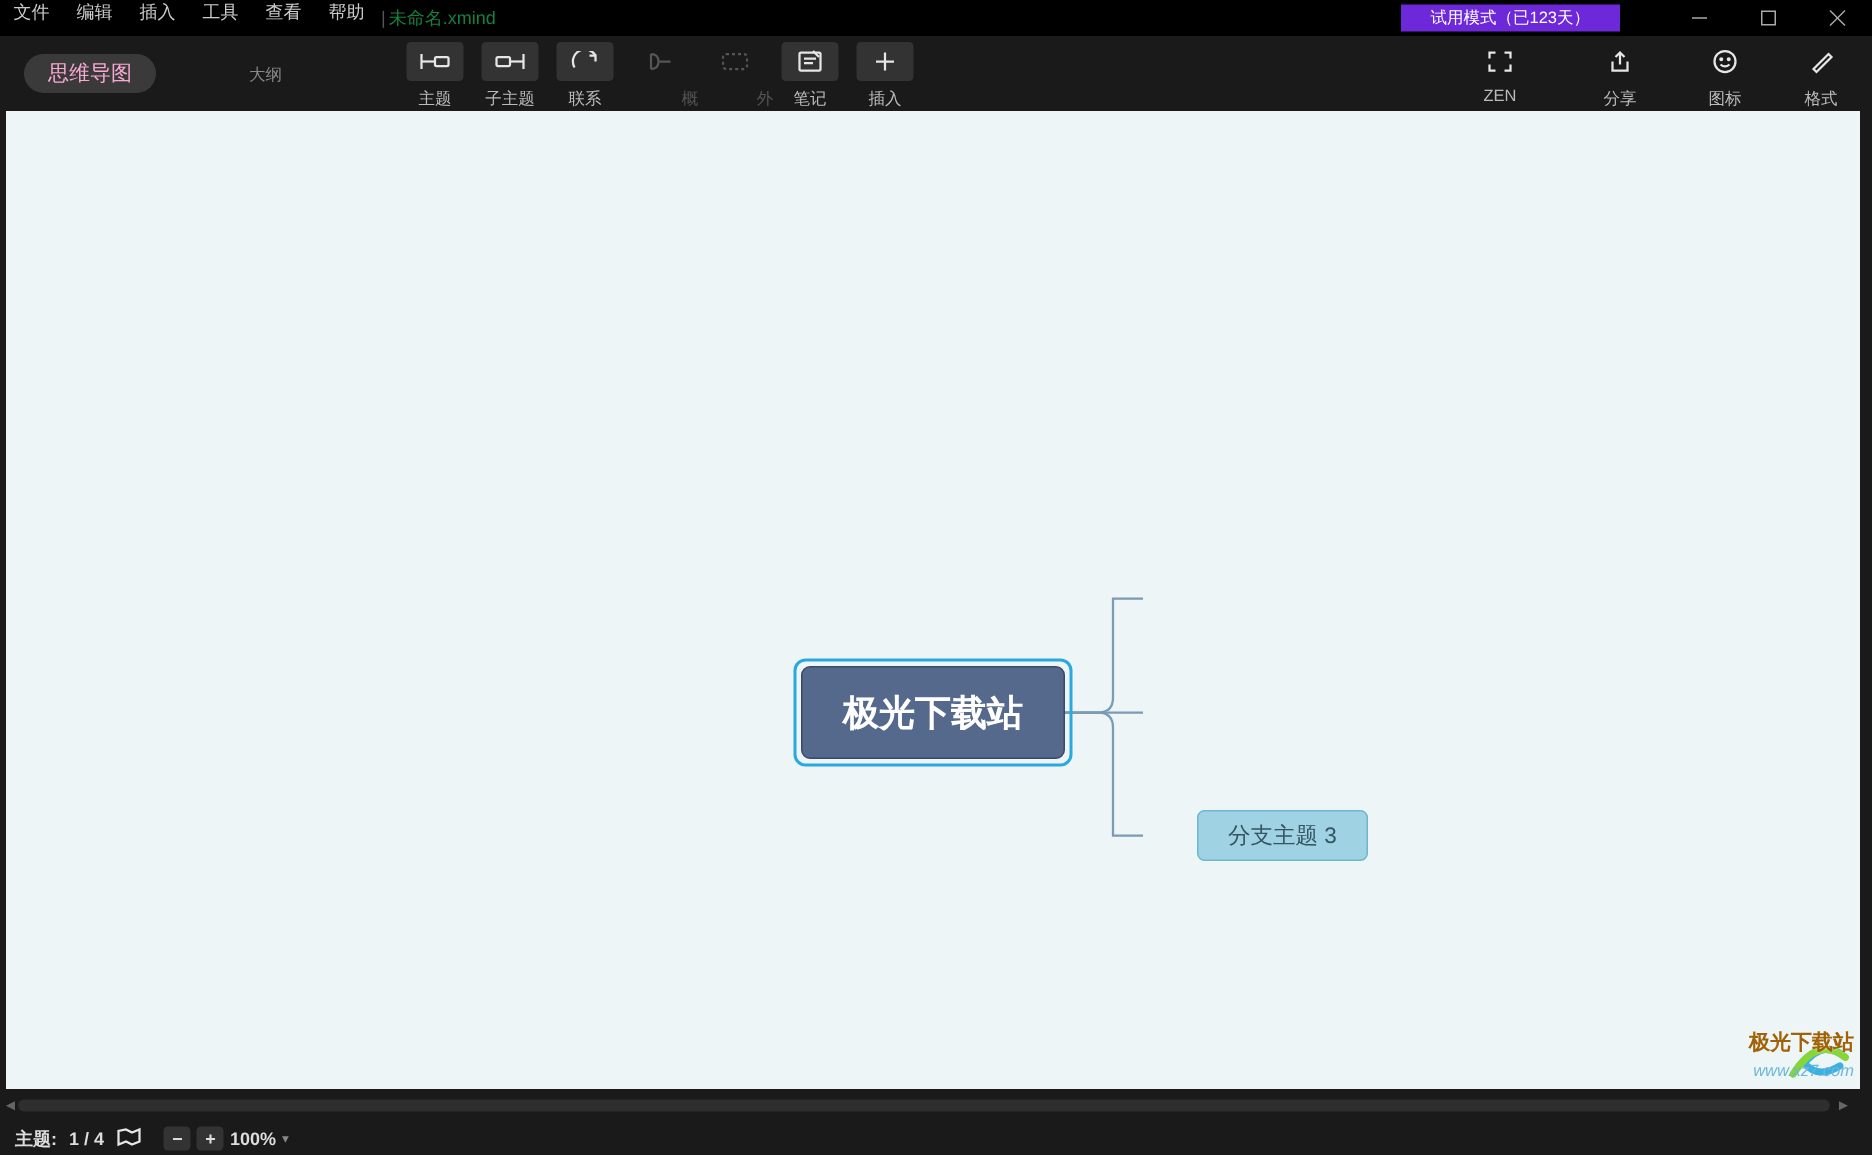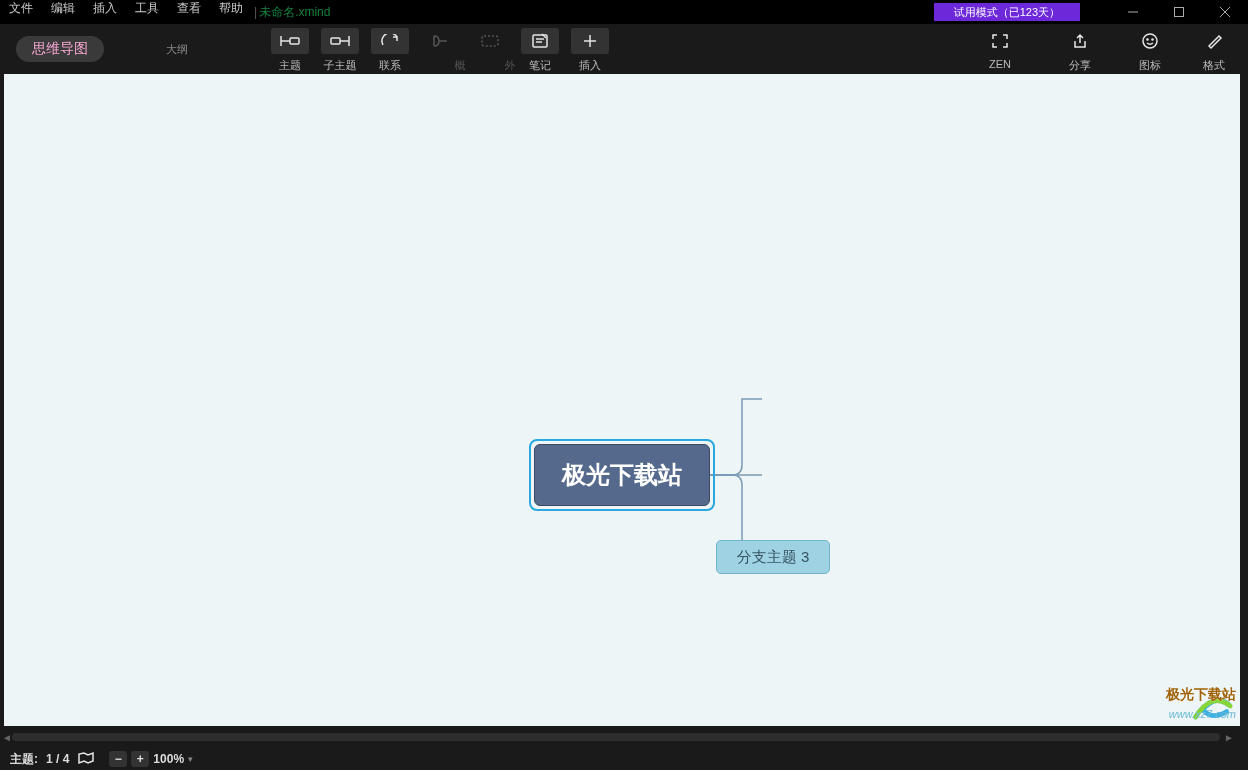--- a/index.html
+++ b/index.html
@@ -236,21 +236,21 @@
 
 <div class="canvas-wrap">
   <div class="canvas">
     <svg class="connectors">
       <path d="M706 401 L728 401 Q738 401 738 391 L738 325 Q738 325 758 325"></path>
       <path d="M706 401 L758 401"></path>
       <path d="M706 401 L728 401 Q738 401 738 411 L738 483 Q738 483 758 483"></path>
     </svg>
     <div class="central-sel"></div>
     <div class="central-node">极光下载站</div>
-    <div class="branch-node" style="left:712px; top:466px">分支主题 3</div>
+    <div class="branch-node" style="left:794px; top:466px">分支主题 3</div>
 
     <div class="watermark">
       <svg class="swirl" viewBox="0 0 48 48">
         <path d="M6 36 Q24 8 44 24 Q30 10 14 28 Q24 40 40 30" fill="none" stroke="#2aa9e0" stroke-width="5" stroke-linecap="round"></path>
         <path d="M6 36 Q24 8 44 24" fill="none" stroke="#7ed321" stroke-width="5" stroke-linecap="round"></path>
       </svg>
     </div>
     <div class="watermark-text">极光下载站</div>
     <div class="watermark-url">www.xz7.com</div>
   </div>

